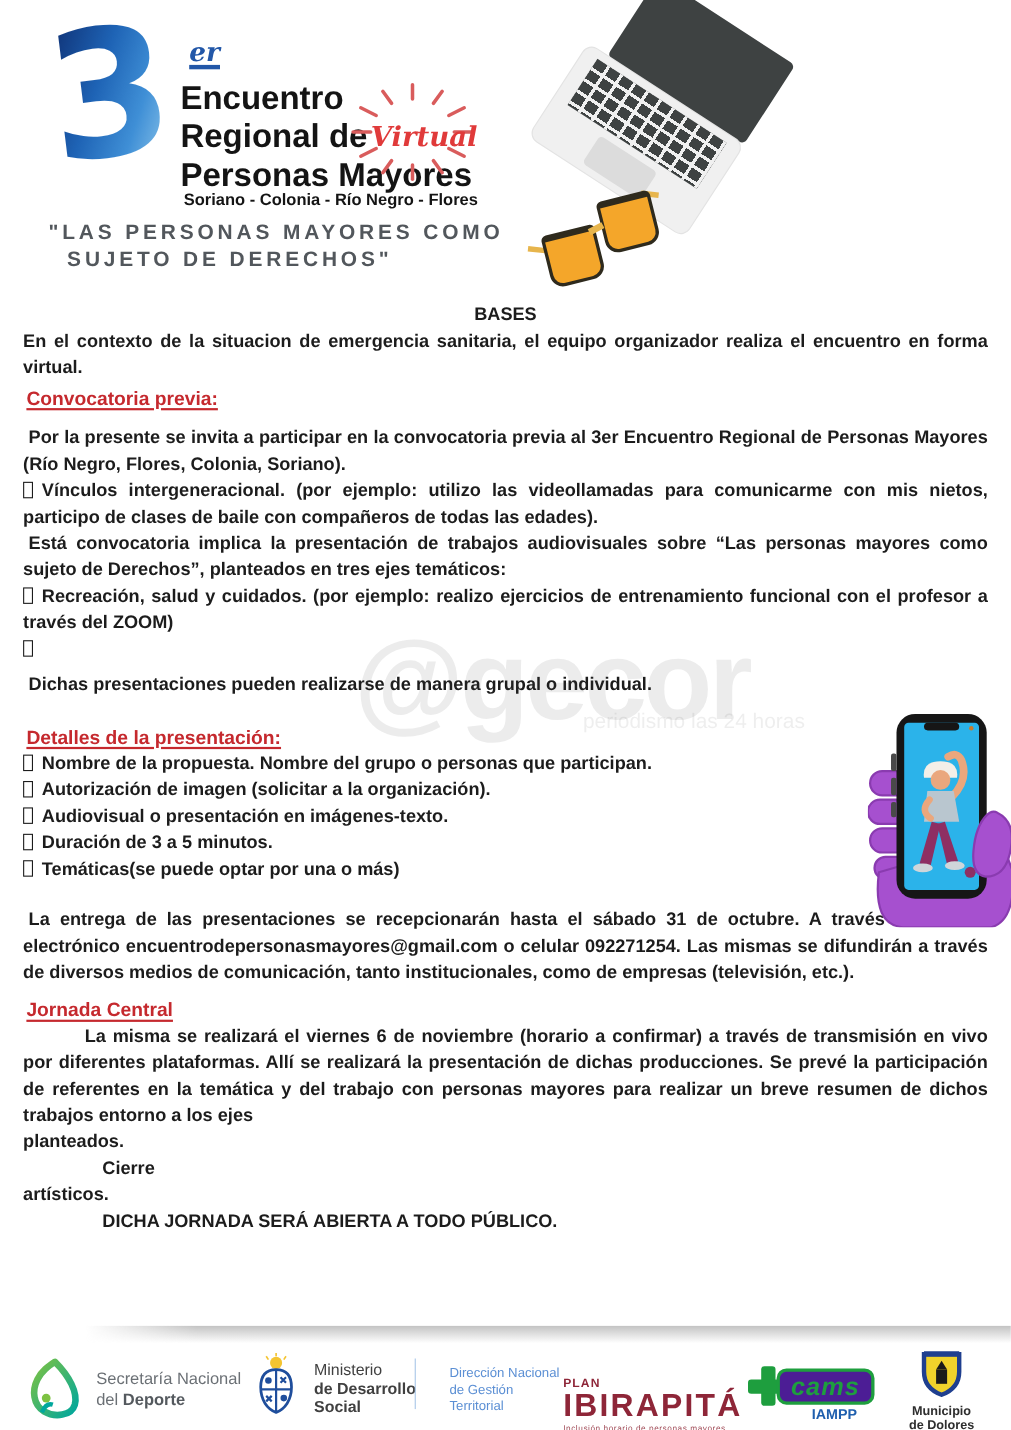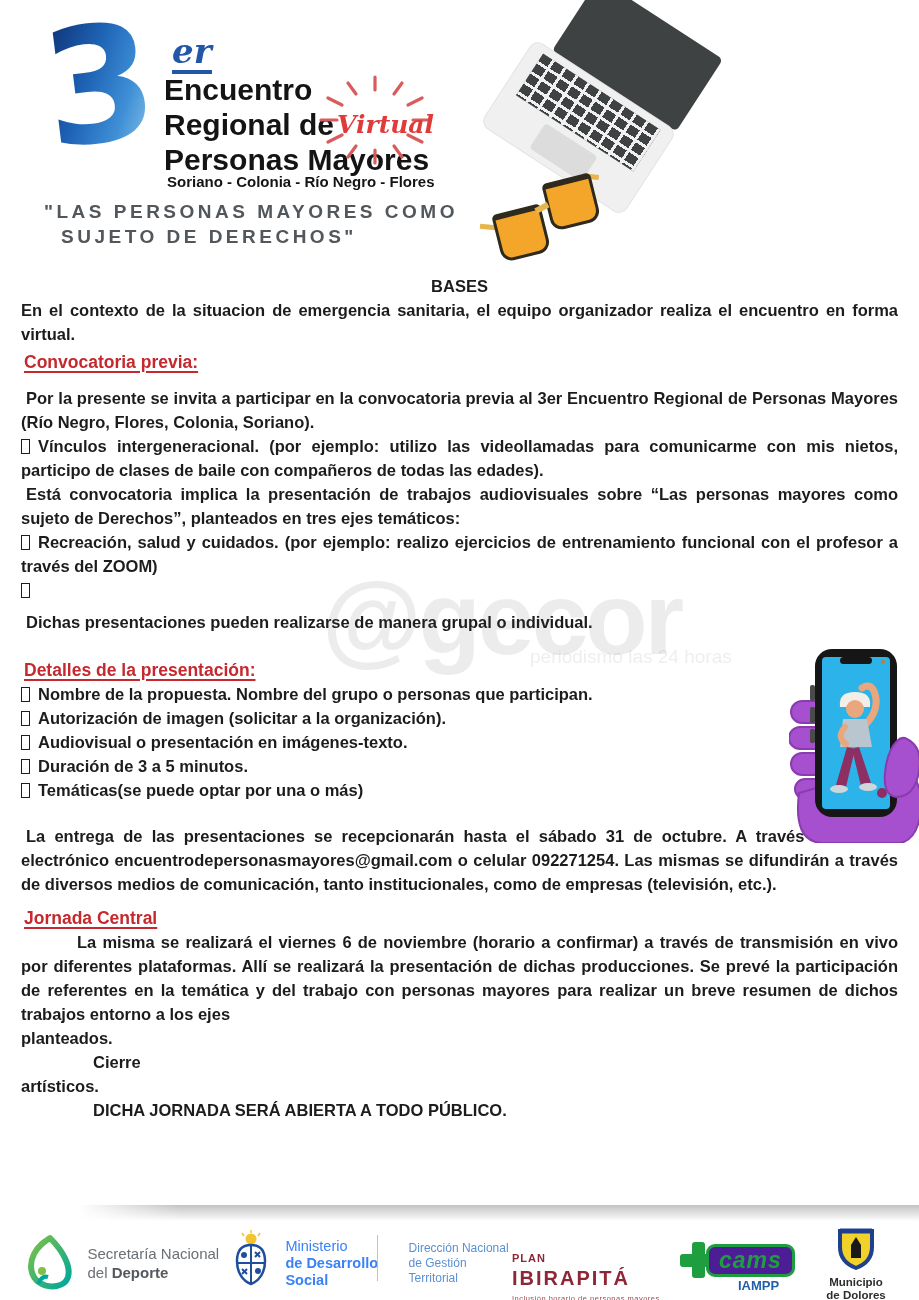--- a/index.html
+++ b/index.html
@@ -4,21 +4,21 @@
 <style>
   html,body{margin:0;padding:0;background:#fff;}
   .page{position:relative;width:919px;height:1300px;background:#fff;overflow:hidden;
         font-family:"Liberation Sans","DejaVu Sans",sans-serif;color:#1c1c1c;}
 
   
   .big3{position:absolute;left:44px;top:2px;font-size:160px;line-height:1.05;font-weight:900;
         font-family:"DejaVu Sans",sans-serif;transform:rotate(-7deg);
         background:linear-gradient(115deg,#0e2f72 8%,#1e63b5 42%,#3f8fd6 68%,#9fd2ef 96%);
         -webkit-background-clip:text;background-clip:text;color:transparent;}
-  .er{position:absolute;left:172px;top:34px;font-size:34px;font-weight:700;font-style:italic;
+  .er{position:absolute;left:172px;top:34px;font-size:24px;font-weight:700;font-style:italic;
       font-family:"DejaVu Serif",serif;color:#2257a8;border-bottom:4px solid #2257a8;line-height:1.05;}
   .title{position:absolute;left:164px;top:72px;font-size:30px;font-weight:800;color:#141414;line-height:35px;}
   .depts{position:absolute;left:167px;top:173px;font-size:15px;font-weight:800;color:#141414;}
   .virtual{position:absolute;left:337px;top:110px;width:80px;text-align:center;font-size:25px;font-weight:800;
            font-style:italic;font-family:"DejaVu Serif",serif;color:#e03a3a;z-index:2;}
   .starburst{position:absolute;left:293px;top:60px;}
   .quote{position:absolute;left:44px;top:199px;font-size:19px;font-weight:800;letter-spacing:3.5px;
          color:#52575c;line-height:25px;}
   .quote .q2{display:block;padding-left:17px;}
 
@@ -67,26 +67,26 @@
 
   
   .footer-shadow{position:absolute;left:78px;right:0;top:1205px;height:16px;
     background:linear-gradient(to bottom,#c2c2c2,rgba(255,255,255,0));
     -webkit-mask-image:linear-gradient(to right,transparent,#000 12%);
     mask-image:linear-gradient(to right,transparent,#000 12%);}
   .footer{position:absolute;left:0;top:1228px;width:919px;height:72px;}
   .fgroup{position:absolute;}
   .snd-text{font-size:15px;color:#6b7075;line-height:19px;font-weight:400;}
   .snd-text b{color:#54595e;}
-  .mides-left{font-size:14.5px;color:#3b82f6;line-height:17px;font-weight:400;}
+  .mides-left{font-size:14.5px;color:#404040;line-height:17px;font-weight:400;}
   .mides-left .b{font-weight:700;}
   .mides-div{position:absolute;width:1px;height:46px;background:#a9c6e8;}
   .mides-right{font-size:12px;color:#5b8fd4;line-height:15px;font-weight:400;}
   .ibira .plan{font-size:11px;font-weight:700;color:#8e2638;letter-spacing:1px;}
-  .ibira .name{font-size:20px;font-weight:800;color:#8e2638;letter-spacing:2px;line-height:28px;}
+  .ibira .name{font-size:29px;font-weight:800;color:#8e2638;letter-spacing:2px;line-height:28px;}
   .ibira .tag{font-size:7.5px;color:#a04a56;letter-spacing:.5px;margin-top:2px;font-weight:400;}
   .cams{position:relative;width:100px;height:58px;}
   .cams-cross{position:absolute;left:0;top:4px;width:36px;height:36px;}
   .cams-cross::before{content:"";position:absolute;left:12px;top:0;width:13px;height:36px;background:#1e9e3e;border-radius:3px;}
   .cams-cross::after{content:"";position:absolute;left:0;top:12px;width:36px;height:13px;background:#1e9e3e;border-radius:3px;}
   .cams-box{position:absolute;left:26px;top:6px;border:3px solid #1e9e3e;border-radius:9px;background:#4c1d95;
             padding:0 10px;font-size:23px;font-weight:800;font-style:italic;color:#1e9e3e;letter-spacing:1px;}
   .cams-iampp{position:absolute;left:58px;top:40px;font-size:13px;font-weight:800;color:#1f5fae;}
   .dolores{text-align:center;width:64px;}
   .dolores-text{font-size:11.5px;font-weight:800;color:#2e2e2e;line-height:13px;margin-top:2px;}

